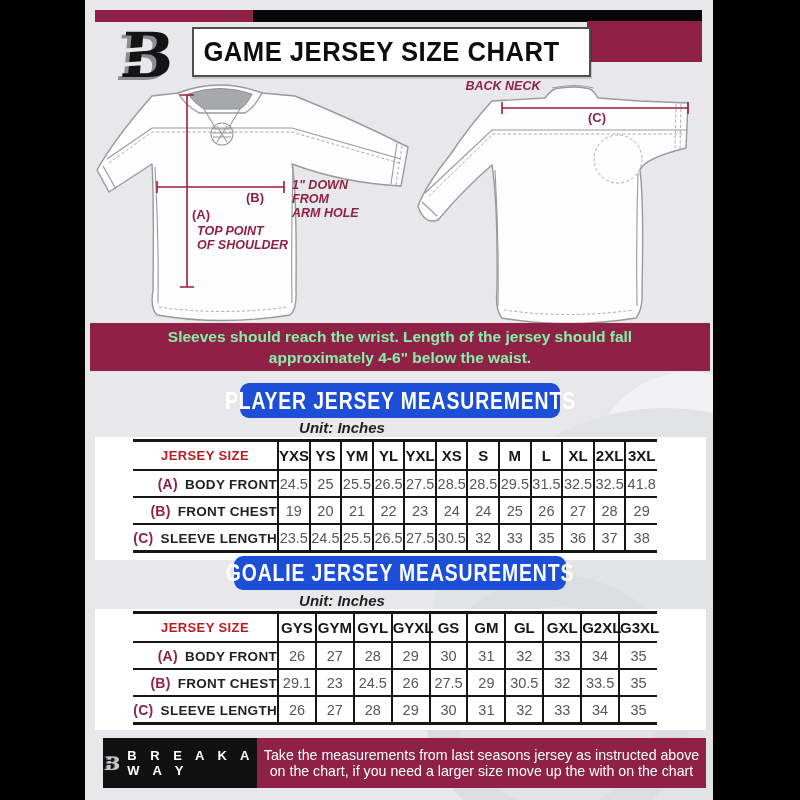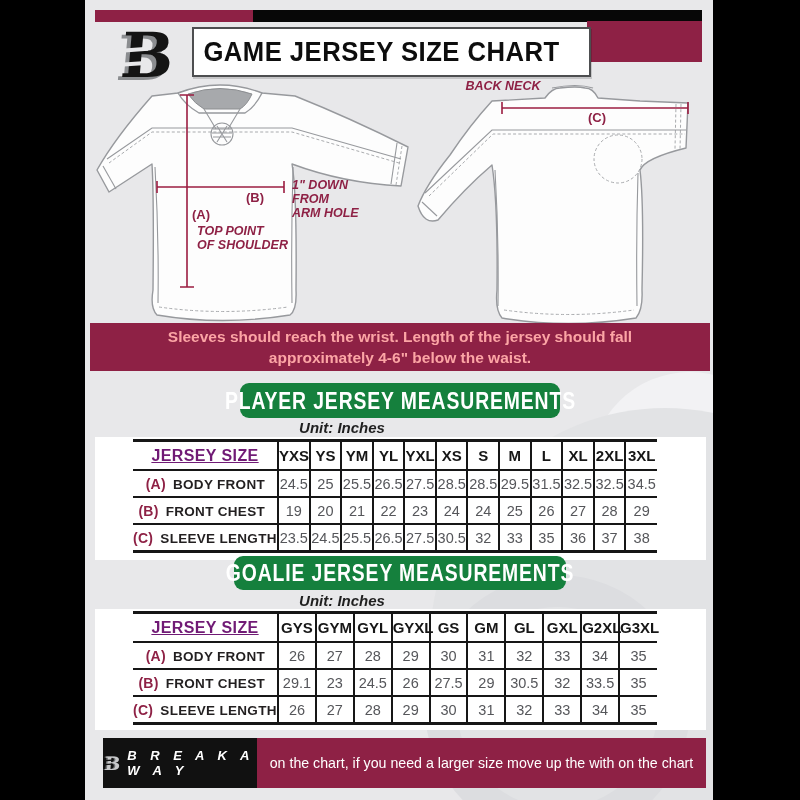--- a/index.html
+++ b/index.html
@@ -36,24 +36,24 @@
   .seam{fill:none;stroke:#97999d;stroke-width:1.1;}
   .stitch{fill:none;stroke:#a9abae;stroke-width:1;stroke-dasharray:3 2.2;}
   .collar-inner{fill:#a7a9ac;stroke:#8c8e91;stroke-width:1;}
   .measure{stroke-width:1.6;fill:none;}
   .mlabel{font-weight:bold;font-size:13px;}
   .mcap{font-style:italic;font-weight:bold;font-size:12.5px;}
 
   
   .banner{left:90px;top:323px;width:620px;height:48px;display:flex;flex-direction:column;
           align-items:center;justify-content:center;z-index:2;}
-  .banner span{color:#fca5a5;font-size:15.5px;font-weight:600;line-height:21px;display:block;text-align:center;}
-
-  
-  .section-head{left:50%;transform:translateX(-50%);background:#15803d;border-radius:9px;
+  .banner span{color:#86efac;font-size:15.5px;font-weight:600;line-height:21px;display:block;text-align:center;}
+
+  
+  .section-head{left:50%;transform:translateX(-50%);background:#1d4ed8;border-radius:9px;
                 display:flex;align-items:center;justify-content:center;z-index:2;}
   .section-head span{color:#fff;font-weight:bold;font-size:22px;letter-spacing:1px;white-space:nowrap;
                      display:inline-block;transform:scaleX(.88) scaleY(1.1);}
   .head-player{top:383px;width:320px;height:35px;}
   .head-goalie{top:556px;width:332px;height:34px;}
   .unit{left:0;width:684px;text-align:center;z-index:2;font-size:15px;font-weight:bold;font-style:italic;color:#1f1f1f;}
   .unit-player{top:419px;}
   .unit-goalie{top:592px;}
 
   
@@ -64,30 +64,30 @@
   
   table.size-table{position:absolute;left:133px;width:524px;border-collapse:collapse;table-layout:fixed;z-index:2;
                    border-top:3px solid #161616;border-bottom:3px solid #161616;}
   .table-player{top:439px;}
   .table-goalie{top:611px;}
   table.size-table tr{border-top:2px solid #161616;}
   table.size-table thead tr{border-top:none;}
   table.size-table th,table.size-table td{padding:0;margin:0;background:#fff;}
   table.size-table thead th{height:27px;font-size:15px;font-weight:bold;color:#161616;text-align:center;
                             border-left:2px solid #161616;}
-  table.size-table thead th.lbl-head{border-left:none;font-size:16px;font-weight:bold;letter-spacing:.4px;color:#701a75;text-decoration:underline;}
+  table.size-table thead th.lbl-head{border-left:none;font-size:13px;font-weight:bold;letter-spacing:.4px;color:#b91c1c;}
   table.size-table tbody td{height:25px;font-size:14.5px;color:#55565a;text-align:center;border-left:2px solid #161616;}
-  table.size-table tbody th.row-lbl{border-left:none;text-align:right;padding-right:12px;font-size:13.5px;
+  table.size-table tbody th.row-lbl{border-left:none;text-align:right;font-size:13.5px;
                                     font-weight:bold;color:#221f20;letter-spacing:.3px;white-space:nowrap;}
   table.size-table tbody th.row-lbl .key{margin-right:7px;font-size:14px;}
 
   
   .footer-black{left:103px;top:738px;width:154px;height:50px;background:#111;z-index:2;
                 display:flex;align-items:center;justify-content:center;gap:7px;}
-  .footer-brand{color:#fff;font-size:13px;font-weight:bold;letter-spacing:5px;font-style:italic;}
+  .footer-brand{color:#fff;font-size:13px;font-weight:bold;letter-spacing:5px;}
   .footer-maroon{left:257px;top:738px;width:449px;height:50px;z-index:2;display:flex;flex-direction:column;
                  align-items:center;justify-content:center;}
   .footer-maroon span{color:#fff;font-size:14.2px;line-height:16.4px;display:block;text-align:center;white-space:nowrap;}
 
   .maroon-bg{background:#8e2145;}
   .key-maroon{color:#8e2145;}
 </style>
 </head>
 <body>
 
@@ -242,21 +242,21 @@
           <td>25</td>
           <td>25.5</td>
           <td>26.5</td>
           <td>27.5</td>
           <td>28.5</td>
           <td>28.5</td>
           <td>29.5</td>
           <td>31.5</td>
           <td>32.5</td>
           <td>32.5</td>
-          <td>34.5</td>
+          <td>41.8</td>
         </tr>
         <tr>
           <th class="row-lbl"><span class="key key-maroon">(B)</span><span>FRONT CHEST</span></th>
           <td>19</td>
           <td>20</td>
           <td>21</td>
           <td>22</td>
           <td>23</td>
           <td>24</td>
           <td>24</td>
@@ -364,16 +364,17 @@
   <div class="abs footer-black">
     <svg width="26" height="32" viewBox="0 0 26 32">
       <text x="2" y="27" font-family="DejaVu Serif, serif" font-size="28" font-weight="bold" fill="#6e7072" transform="skewX(-5)">B</text>
       <text x="4" y="26" font-family="DejaVu Serif, serif" font-size="28" font-weight="bold" fill="#c7c8ca" transform="skewX(-5)">B</text>
       <rect x="0" y="11" width="15" height="2" fill="#111" transform="rotate(-4 8 12)"></rect>
       <rect x="1" y="17" width="13" height="2" fill="#111" transform="rotate(-4 8 18)"></rect>
     </svg>
     <span class="footer-brand">B R E A K A W A Y</span>
   </div>
   <div class="abs footer-maroon maroon-bg">
+    <span>Take the measurements from last seasons jersey as instructed above</span>
     <span>on the chart, if you need a larger size move up the with on the chart</span>
   </div>
 
 </div>
 
 </body></html>

